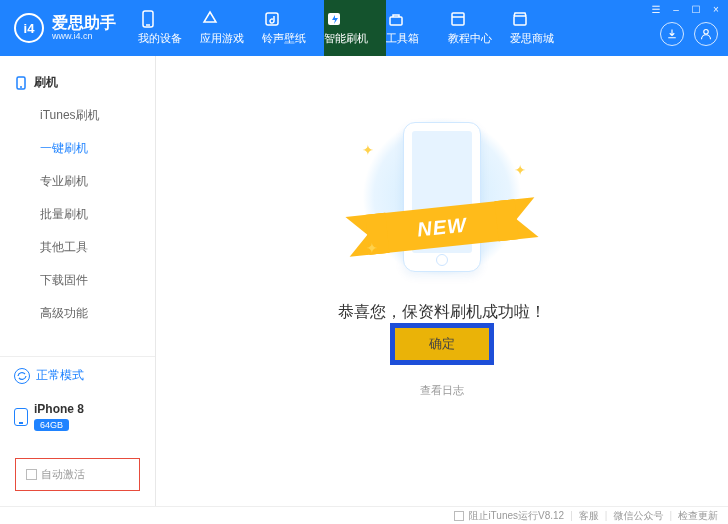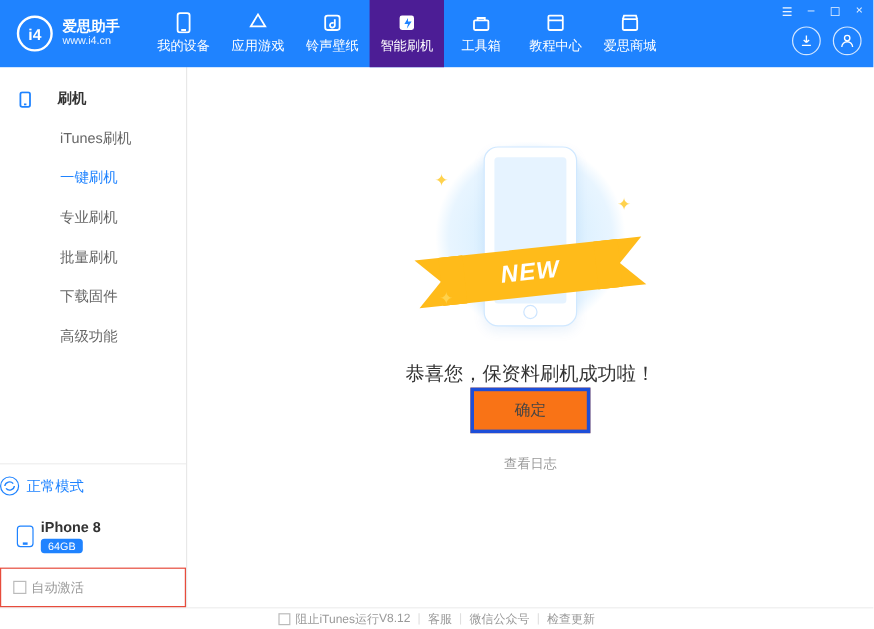--- a/index.html
+++ b/index.html
@@ -1,68 +1,68 @@
 <!DOCTYPE html>
 <html><head>
 <meta charset="utf-8">
 <style>
 *{box-sizing:border-box;margin:0;padding:0;font-family:"Microsoft YaHei","PingFang SC",Arial,sans-serif}
 body{width:728px;height:524px;overflow:hidden;background:#fff}
 .header{height:56px;background:#1f83ff;display:flex;align-items:center;color:#fff;position:relative}
 .logo-area{display:flex;align-items:center;padding:0 14px;gap:8px}
 .logo-img{width:30px;height:30px;border:2px solid #fff;border-radius:50%;display:flex;align-items:center;justify-content:center;font-weight:bold;font-size:13px}
 .logo-text{display:flex;flex-direction:column;line-height:1.1}
-.logo-text .t1{font-size:12px;font-weight:bold}
+.logo-text .t1{font-size:16px;font-weight:bold}
 .logo-text .t2{font-size:9px;opacity:.9}
 .navs{display:flex;height:100%;margin-left:8px}
-.nav{width:62px;display:flex;flex-direction:column;align-items:center;justify-content:center;gap:3px;font-size:11px;cursor:pointer}
-.nav.active{background:#4c1d95}
+.nav{width:62px;display:flex;flex-direction:column;align-items:flex-start;justify-content:center;gap:3px;font-size:11px;cursor:pointer}
+.nav.active{background:#14532d}
 .nav .ico{width:20px;height:18px;display:flex;align-items:center;justify-content:center}
 .nav .ico svg{width:18px;height:18px;fill:none;stroke:#fff;stroke-width:1.5}
 .win-top{position:absolute;top:4px;right:6px;display:flex;gap:8px;font-size:10px;opacity:.9}
 .win-top span{cursor:pointer;width:12px;text-align:center}
 .win-side{position:absolute;right:10px;top:22px;display:flex;gap:10px}
 .win-side .cir{width:24px;height:24px;border:1.5px solid rgba(255,255,255,.8);border-radius:50%;display:flex;align-items:center;justify-content:center;cursor:pointer}
 .win-side .cir svg{width:12px;height:12px;fill:none;stroke:#fff;stroke-width:1.5}
 .body{display:flex;height:450px}
 .sidebar{width:156px;border-right:1px solid #e8e8e8;display:flex;flex-direction:column;font-size:12px;color:#555}
 .sb-list{flex:1;padding:10px 0;overflow:hidden}
-.sb-group{display:flex;align-items:center;gap:20px;padding:8px 14px;font-weight:bold;color:#333}
+.sb-group{display:flex;align-items:center;gap:6px;padding:8px 14px;font-weight:bold;color:#333}
 .sb-group .gi{width:14px;height:14px;display:flex;align-items:center;justify-content:center}
 .sb-group .gi svg{width:14px;height:14px;fill:none;stroke:#1f83ff;stroke-width:1.5}
-.sb-item{padding:8px 12px 8px 50px;cursor:pointer;color:#666}
+.sb-item{padding:8px 12px 8px 40px;cursor:pointer;color:#666}
 .sb-item.active{color:#1f83ff}
 .sb-bottom{border-top:1px solid #eee}
-.mode{display:flex;gap:6px;padding:10px 0;color:#1f83ff;font-size:12px}
+.mode{display:flex;align-items:center;gap:6px;padding:10px 14px;color:#1f83ff;font-size:12px}
 .mode .mi{width:16px;height:16px;border:1.5px solid #1f83ff;border-radius:50%;display:flex;align-items:center;justify-content:center}
 .device{display:flex;align-items:center;gap:6px;padding:8px 14px 12px}
 .device .di{width:14px;height:18px;border:1.5px solid #1f83ff;border-radius:3px;position:relative}
 .device .di::after{content:"";position:absolute;bottom:1px;left:50%;width:4px;height:1.5px;background:#1f83ff;transform:translateX(-50%)}
 .device-info{display:flex;flex-direction:column;gap:3px}
 .device-name{font-weight:bold;color:#333;font-size:12px}
 .badge{background:#1f83ff;color:#fff;font-size:9px;padding:1px 6px;border-radius:3px;width:fit-content}
-.red-box{border:1.5px solid #e74c3c;margin:0;padding:8px 10px;display:flex;gap:18px}
+.red-box{border:1.5px solid #e74c3c;margin:15px;padding:8px 10px;display:flex;gap:18px}
 .chk{display:flex;align-items:center;gap:4px;font-size:11px;color:#999;cursor:pointer}
 .chk .box{width:11px;height:11px;border:1px solid #bbb}
 .main{flex:1;position:relative;display:flex;flex-direction:column;align-items:center;padding-top:56px}
 .illus{width:180px;height:170px;position:relative;margin-bottom:20px}
 .sun{position:absolute;left:50%;top:50%;width:160px;height:160px;transform:translate(-50%,-50%);background:radial-gradient(circle,#cceafe 0%,#e8f5ff 60%,transparent 70%);border-radius:50%}
 .phone{position:absolute;left:50%;top:10px;transform:translateX(-50%);width:78px;height:150px;background:#fff;border:1px solid #d0e8ff;border-radius:12px;box-shadow:0 4px 10px rgba(0,100,200,.08)}
 .phone::before{content:"";position:absolute;top:8px;left:8px;right:8px;bottom:18px;background:#e6f3ff;border-radius:3px}
 .phone::after{content:"";position:absolute;bottom:5px;left:50%;width:10px;height:10px;border:1px solid #cde5ff;border-radius:50%;transform:translateX(-50%)}
 .ribbon{position:absolute;left:50%;bottom:35px;transform:translateX(-50%) rotate(-6deg);width:150px;height:40px;display:flex;align-items:center;justify-content:center;color:#fff;font-weight:bold;font-size:20px;font-style:italic;background:#ffbb1a;letter-spacing:1px}
 .ribbon::before,.ribbon::after{content:"";position:absolute;width:0;height:0;border:20px solid #ffbb1a}
 .ribbon::before{left:-20px;border-left-color:transparent}
 .ribbon::after{right:-20px;border-right-color:transparent}
 .star{position:absolute;color:#ffd24d;font-size:14px}
 .s1{left:10px;top:30px}.s2{right:6px;top:50px}.s3{left:14px;bottom:26px}
 .success-txt{font-size:16px;color:#333;}
-.ok-btn{border:3px solid #1d4ed8;background:#f97316;padding:7px 34px;font-size:13px;color:#444;cursor:pointer;margin-bottom:18px}
+.ok-btn{border:5px solid #1d4ed8;background:#eab308;padding:7px 34px;font-size:13px;color:#444;cursor:pointer;margin-bottom:18px}
 .log-link{font-size:11px;color:#999;cursor:pointer}
-.footer{height:18px;border-top:1px solid #eee;display:flex;align-items:center;font-size:10px;color:#999;padding:0 10px;justify-content:center}
+.footer{height:18px;border-top:1px solid #eee;display:flex;align-items:center;font-size:10px;color:#999;padding:0 10px;justify-content:flex-end}
 .footer .l{display:flex;align-items:center;gap:4px}
 .footer .l .box{width:10px;height:10px;border:1px solid #bbb}
 .footer .r{display:flex;align-items:center;gap:6px}
 .footer .r .sep{color:#ddd}
 </style>
 </head>
 <body>
 
 <div class="header">
   <div class="logo-area">
@@ -169,20 +169,21 @@
           </span>
         <span>刷机</span>
       </div>
       <div id="g1items">
           <div class="sb-item">iTunes刷机</div>
           <div class="sb-item active">一键刷机</div>
           <div class="sb-item">专业刷机</div>
           <div class="sb-item">批量刷机</div>
         </div>
       <div id="g2items">
+          <div class="sb-item">其他工具</div>
           <div class="sb-item">下载固件</div>
           <div class="sb-item">高级功能</div>
         </div>
     </div>
     <div class="sb-bottom">
       <div class="mode">
         <span class="mi">
             <svg width="10" height="10" viewBox="0 0 10 10">
               <path d="M1 5a4 4 0 0 1 7-2M9 5a4 4 0 0 1-7 2" fill="none" stroke="#1f83ff" stroke-width="1.2"></path>
             </svg>

